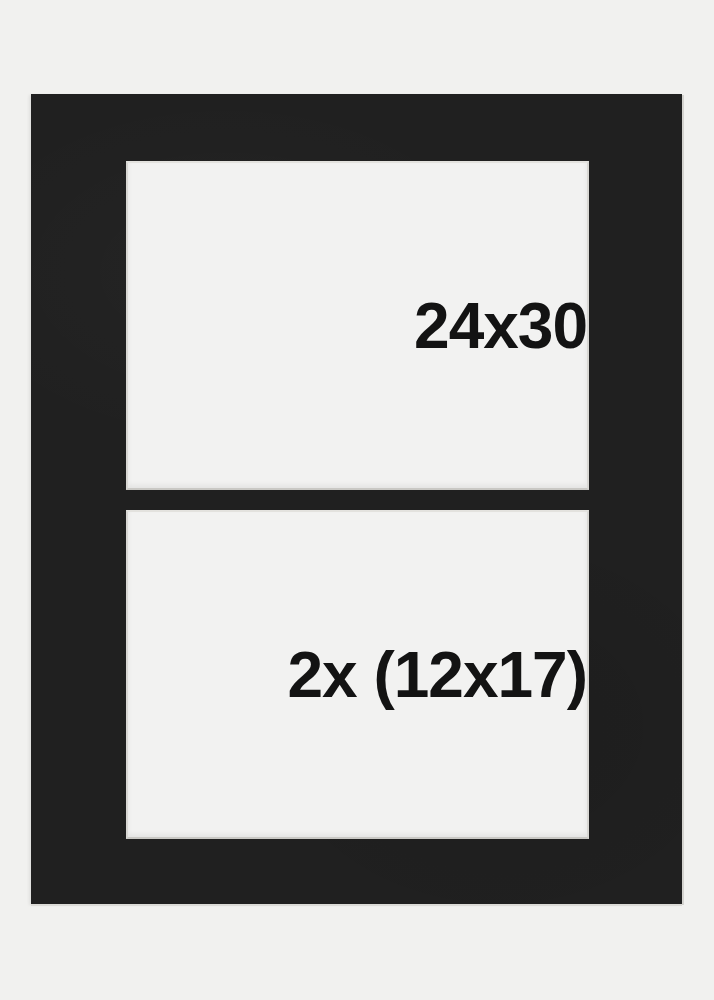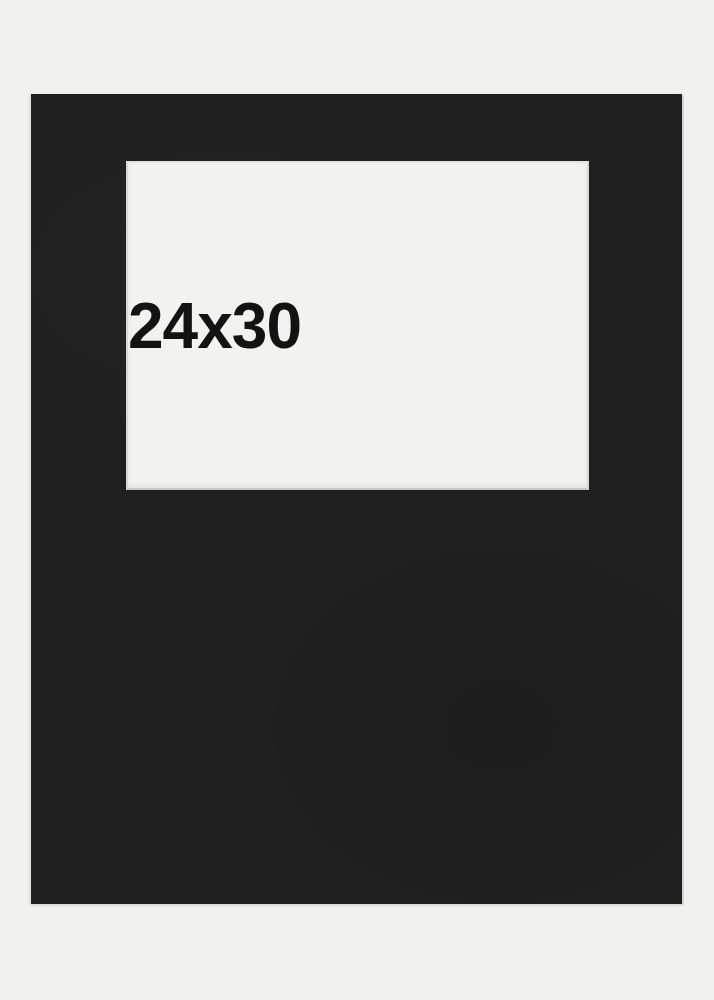--- a/index.html
+++ b/index.html
@@ -42,21 +42,21 @@
     width: 463px;
     height: 329px;
     box-sizing: border-box;
     background: #f2f2f1;
     border: 2px solid #d8d7d3;
     border-top-color: #e3e2de;
     border-bottom-color: #c9c8c4;
     box-shadow: inset 0 -3px 5px rgba(0,0,0,0.06);
     display: flex;
     align-items: center;
-    justify-content: flex-start;
+    justify-content: flex-end;
   }
 
   .opening-top { top: 67px; }
   .opening-bottom { top: 416px; }
 
   .size-label {
     font-size: 64px;
     font-weight: 700;
     line-height: 1;
     letter-spacing: -1px;
@@ -67,15 +67,18 @@
 </head>
 <body>
 
 <div class="canvas">
   <div class="mat">
 
     <div class="opening opening-top">
       <span class="size-label">24x30</span>
     </div>
 
+    <div class="opening opening-bottom">
+      <span class="size-label">2x (12x17)</span>
+    </div>
 
   </div>
 </div>
 
 </body></html>

